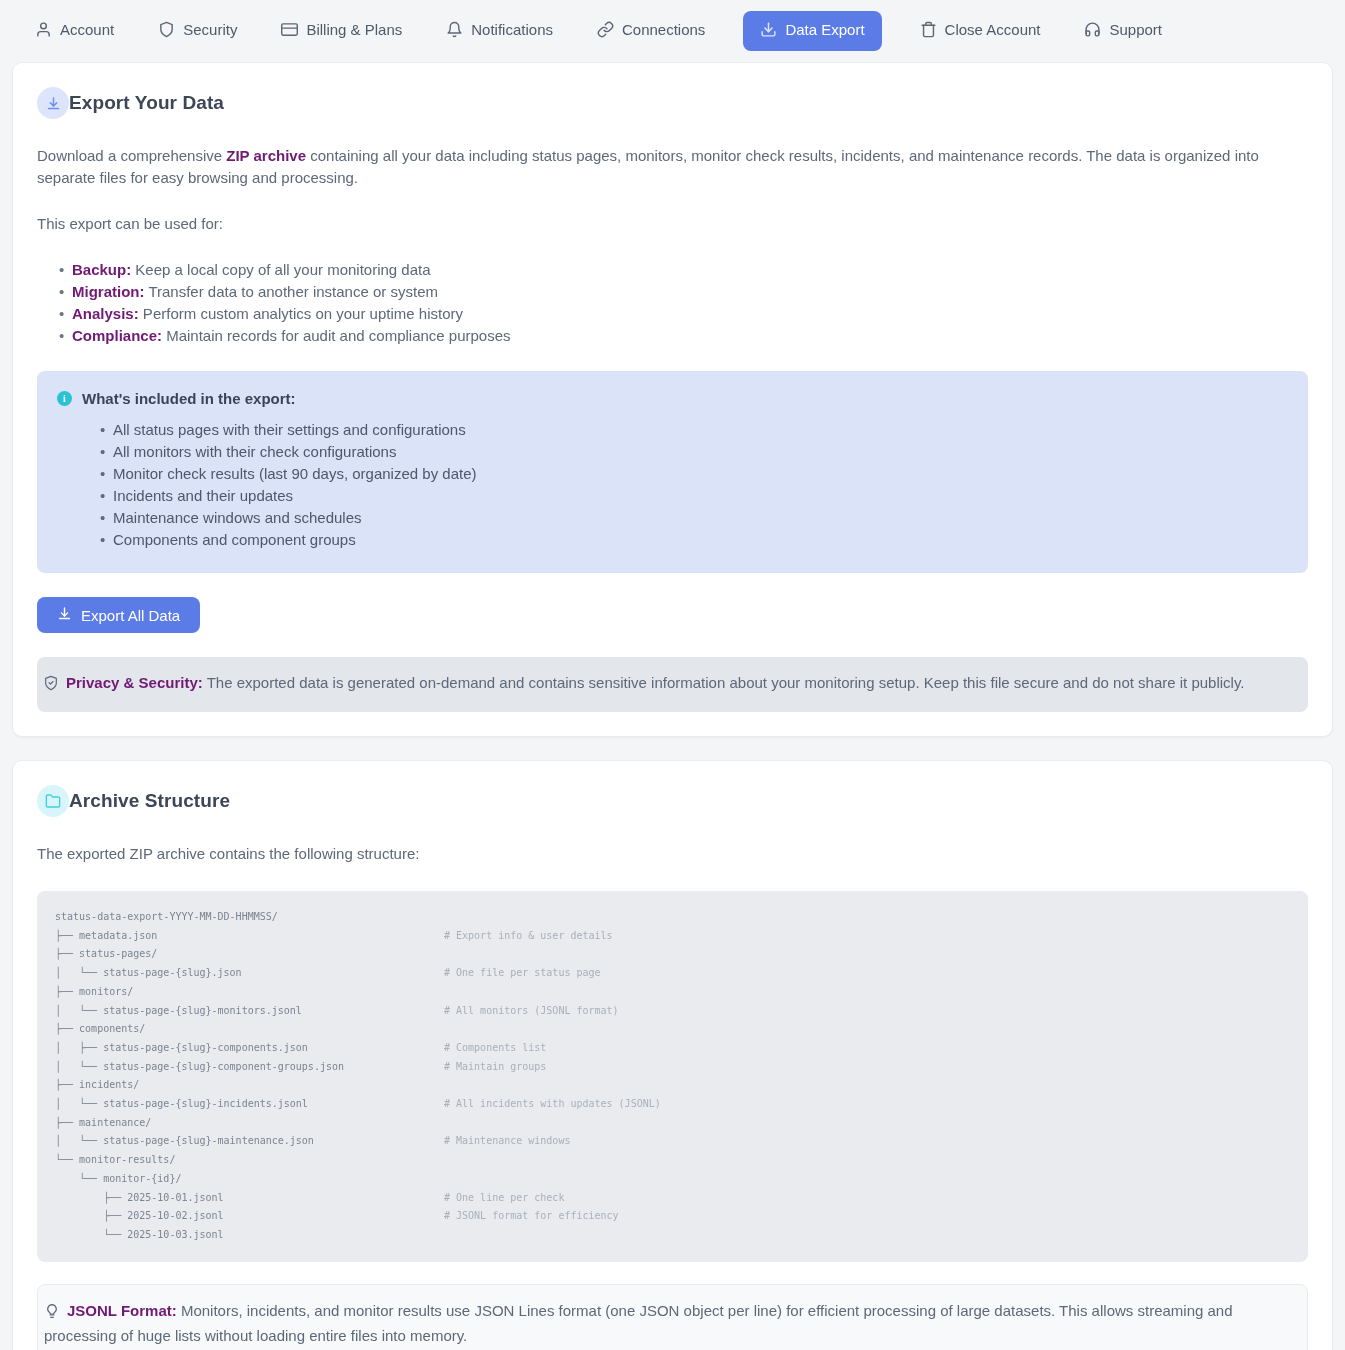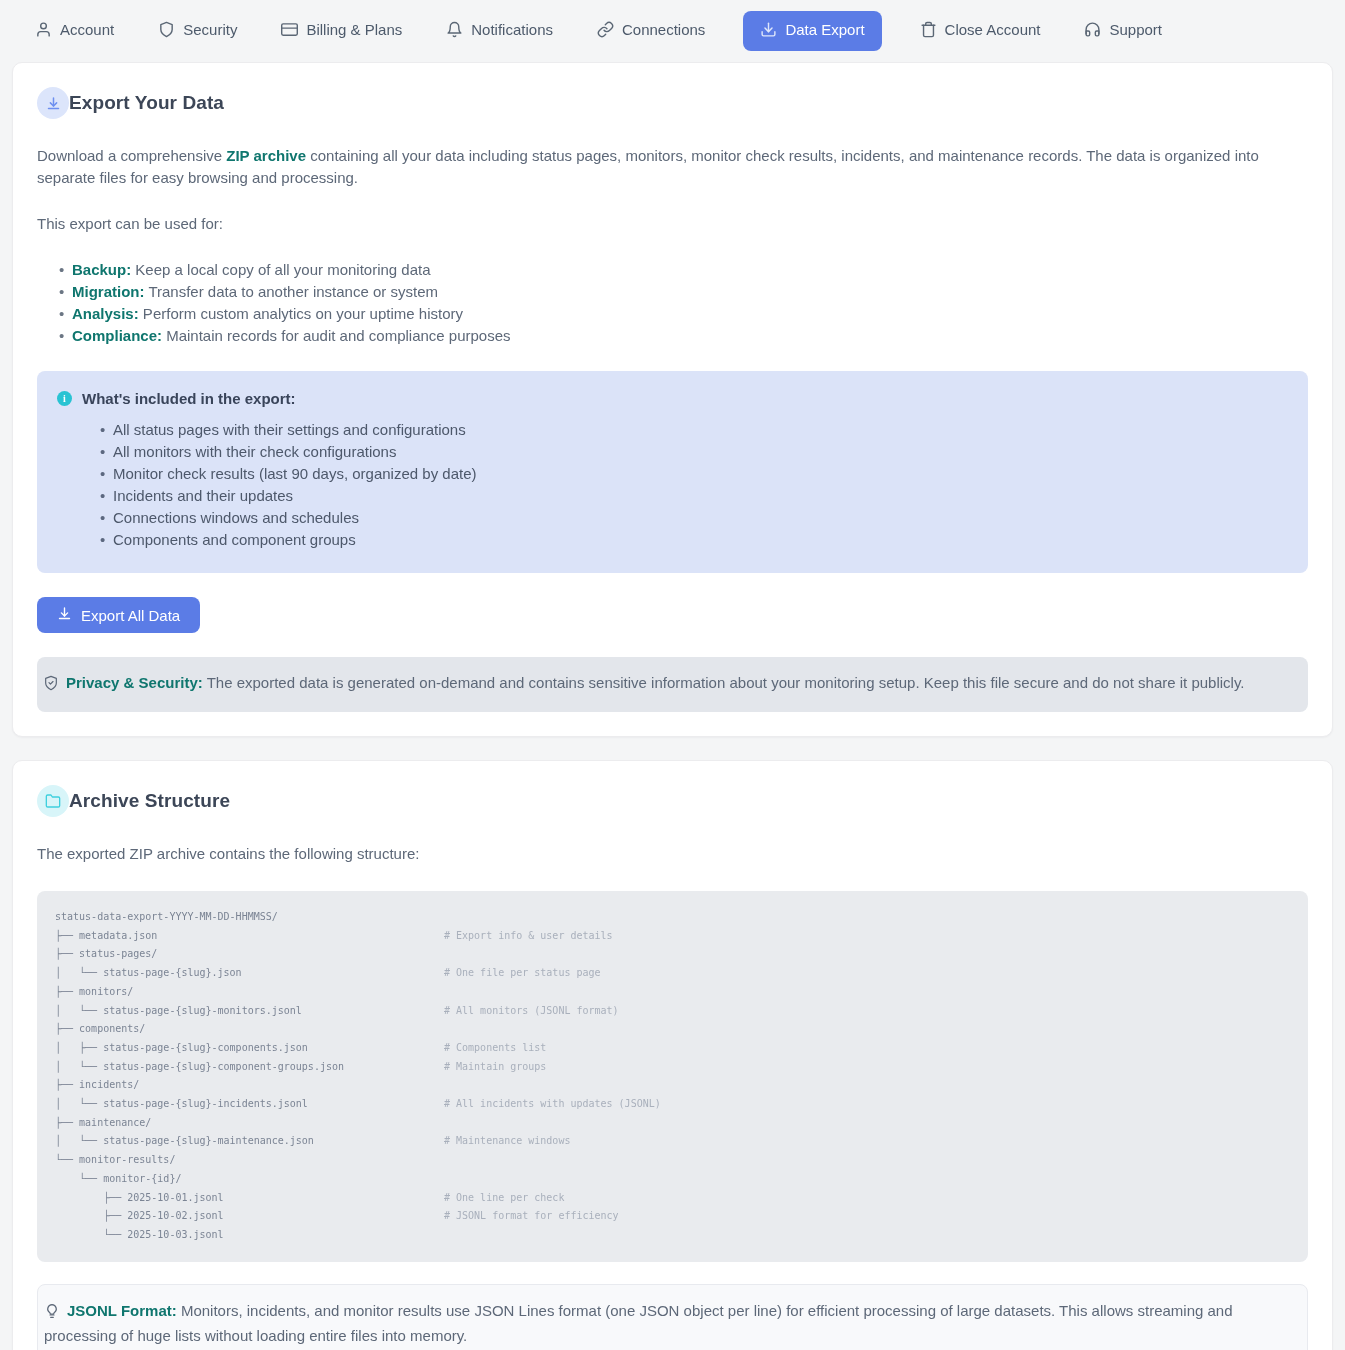--- a/index.html
+++ b/index.html
@@ -35,21 +35,21 @@
   .icon-circle {
     width:32px; height:32px; border-radius:50%;
     display:flex; align-items:center; justify-content:center; flex:0 0 32px;
   }
   .icon-circle.blue { background:#dce5fb; }
   .icon-circle.blue svg { stroke:#6d8ff0; width:15px; height:15px; }
   .icon-circle.cyan { background:#d8f5f9; }
   .icon-circle.cyan svg { stroke:#3fd0de; width:16px; height:16px; }
   .card-title { font-size:19px; font-weight:700; color:#3c4657; letter-spacing:.1px; }
   p.body { line-height:22px; margin-bottom:24px; max-width:1275px; }
-  p.body b, .term { color:#0f766e; font-weight:700; }
+  p.body b, .term { color:#701a75; font-weight:700; }
   ul.plain { list-style:none; margin:0 0 24px 0; padding-left:22px; }
   ul.plain li { line-height:22px; position:relative; padding-left:13px; }
   ul.plain li::before { content:"•"; position:absolute; left:0; color:#6b7684; }
   
   .info-box {
     background:#dbe3f8; border-radius:8px; padding:19px 20px 22px 20px; margin-bottom:24px;
   }
   .info-box-head { display:flex; align-items:center; gap:10px; margin-bottom:12px; }
   .info-dot {
     width:15px; height:15px; border-radius:50%; background:#29c3d3;
@@ -183,21 +183,21 @@
     <ul>
 
         <li><span>All status pages with their settings and configurations</span></li>
 
         <li><span>All monitors with their check configurations</span></li>
 
         <li><span>Monitor check results (last 90 days, organized by date)</span></li>
 
         <li><span>Incidents and their updates</span></li>
 
-        <li><span>Connections windows and schedules</span></li>
+        <li><span>Maintenance windows and schedules</span></li>
 
         <li><span>Components and component groups</span></li>
       </ul>
   </div>
 
   <button class="btn-primary">
     <span><svg viewBox="0 0 24 24" fill="none" stroke-width="2.2" stroke-linecap="round" stroke-linejoin="round">
           <polyline points="7 11 12 16 17 11"></polyline>
           <line x1="12" y1="16" x2="12" y2="3"></line>
           <path d="M4 20h16"></path>

